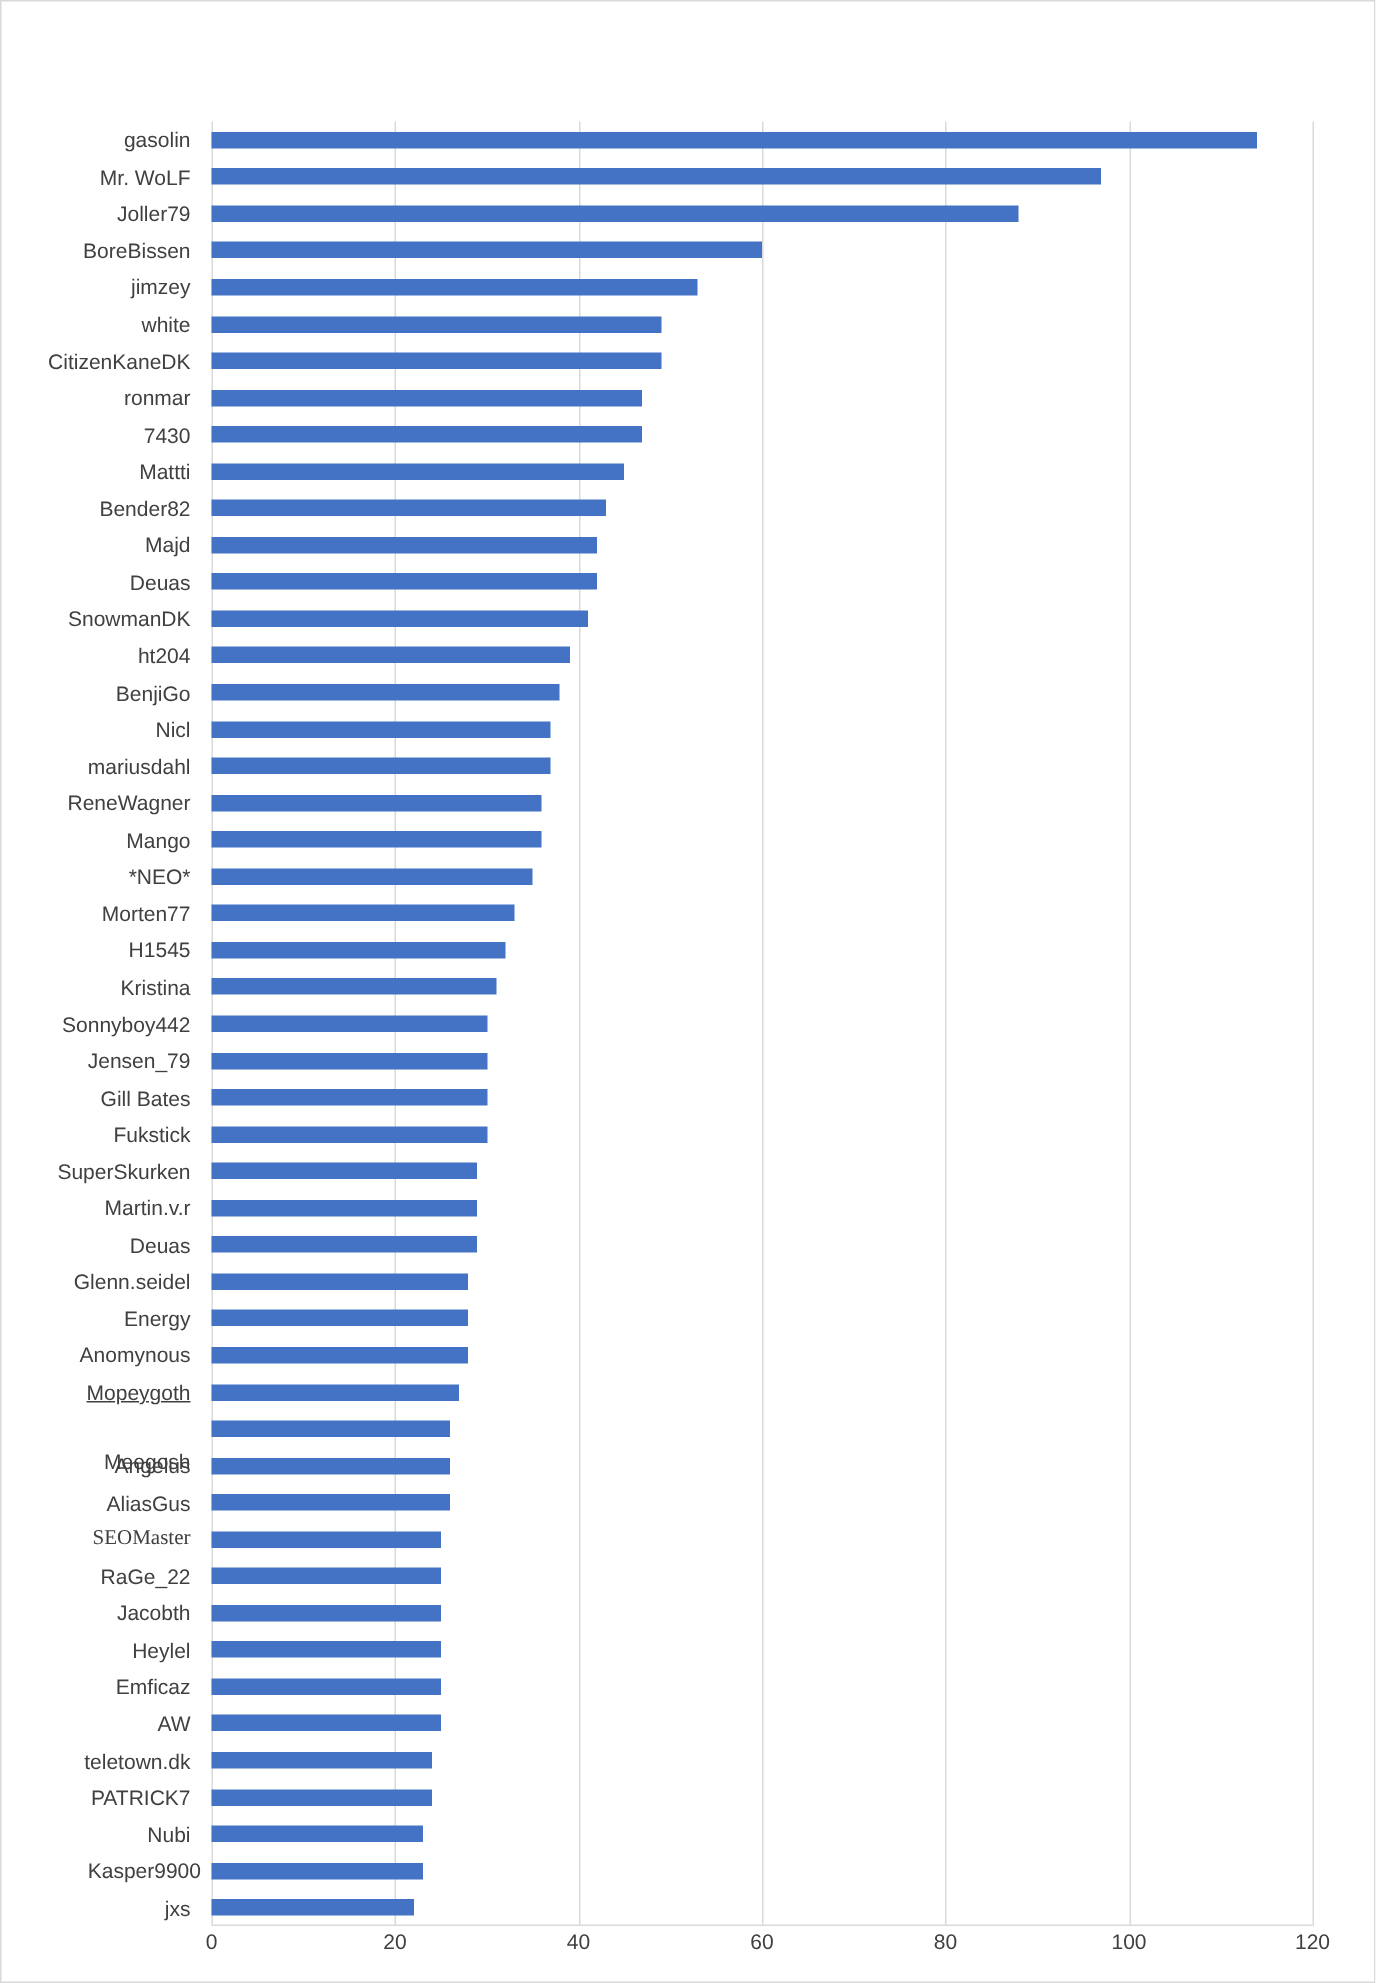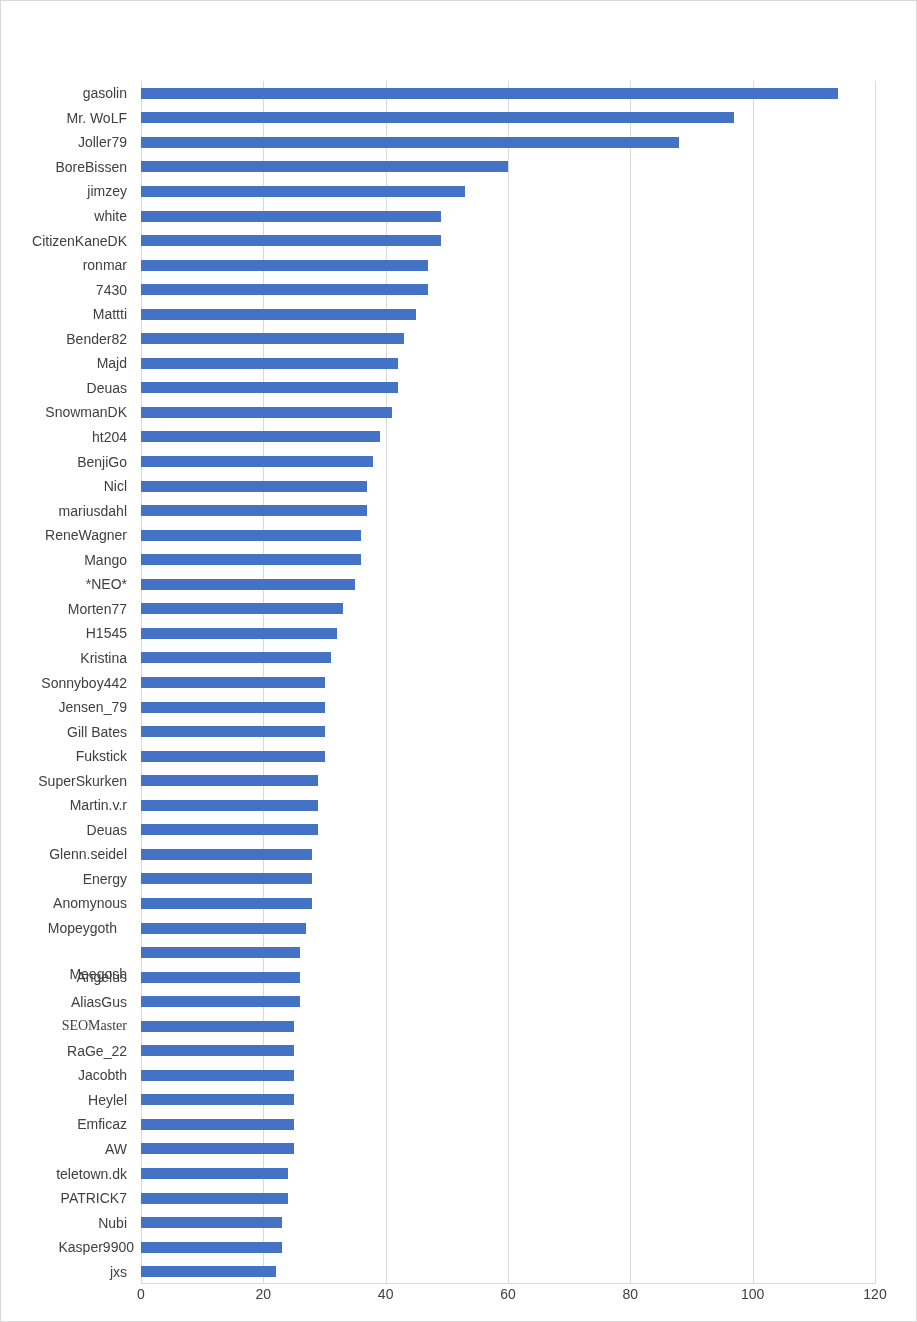--- a/index.html
+++ b/index.html
@@ -135,21 +135,21 @@
       <div class="cat-label" style="top: 594.5px; right: 7px;">Sonnyboy442</div>
       <div class="cat-label" style="top: 619.051px; right: 7px;">Jensen_79</div>
       <div class="cat-label" style="top: 643.602px; right: 7px;">Gill Bates</div>
       <div class="cat-label" style="top: 668.153px; right: 7px;">Fukstick</div>
       <div class="cat-label" style="top: 692.704px; right: 7px;">SuperSkurken</div>
       <div class="cat-label" style="top: 717.255px; right: 7px;">Martin.v.r</div>
       <div class="cat-label" style="top: 741.806px; right: 7px;">Deuas</div>
       <div class="cat-label" style="top: 766.357px; right: 7px;">Glenn.seidel</div>
       <div class="cat-label" style="top: 790.908px; right: 7px;">Energy</div>
       <div class="cat-label" style="top: 815.459px; right: 7px;">Anomynous</div>
-      <div class="cat-label" style="top: 840.01px; right: 17px;">Mopeygoth</div>
+      <div class="cat-label" style="top: 840.01px; right: 7px; text-decoration: underline;">Mopeygoth</div>
       <div class="cat-label" style="top: 864.561px; right: 7px; margin-top: 21px;">Meegosh</div>
       <div class="cat-label" style="top: 889.112px; right: 7px;">Angelus</div>
       <div class="cat-label" style="top: 913.663px; right: 7px;">AliasGus</div>
       <div class="cat-label" style="top: 938.214px; right: 7px; font-family: Liberation Serif, serif;">SEOMaster</div>
       <div class="cat-label" style="top: 962.765px; right: 7px;">RaGe_22</div>
       <div class="cat-label" style="top: 987.316px; right: 7px;">Jacobth</div>
       <div class="cat-label" style="top: 1011.87px; right: 7px;">Heylel</div>
       <div class="cat-label" style="top: 1036.42px; right: 7px;">Emficaz</div>
       <div class="cat-label" style="top: 1060.97px; right: 7px;">AW</div>
       <div class="cat-label" style="top: 1085.52px; right: 7px;">teletown.dk</div>

